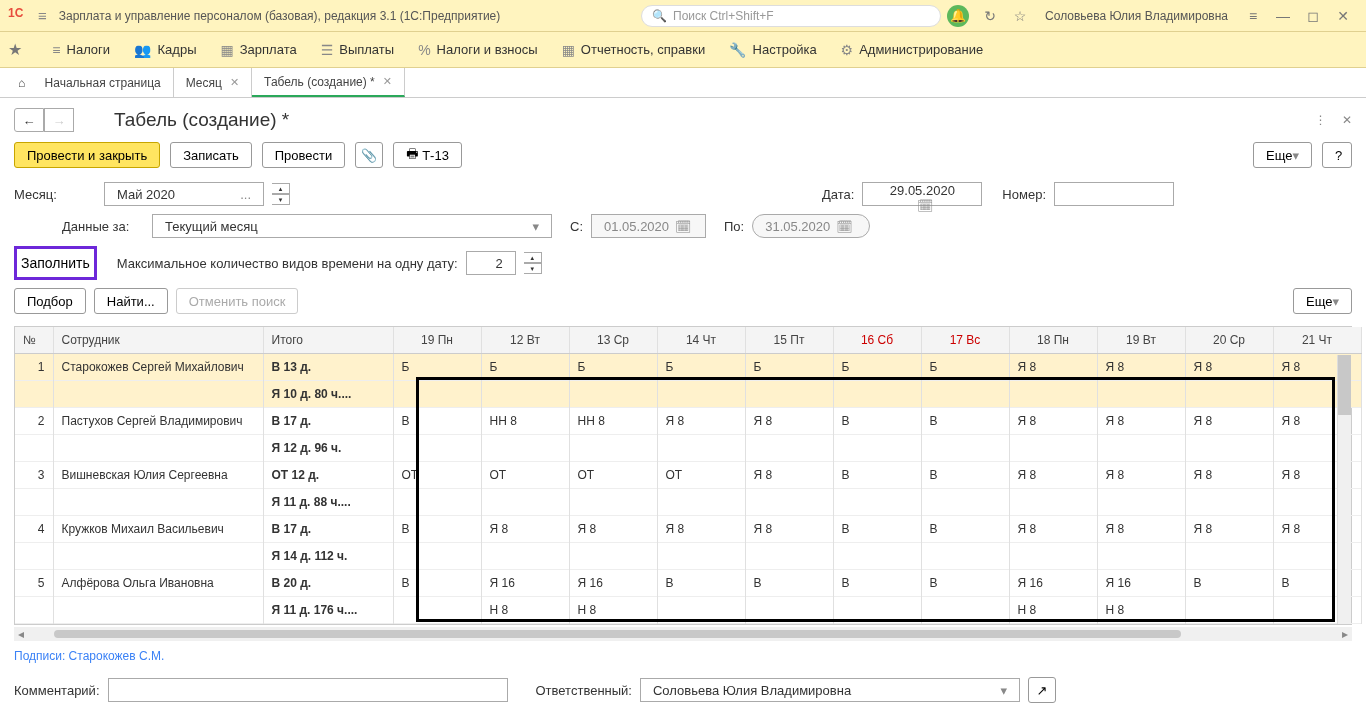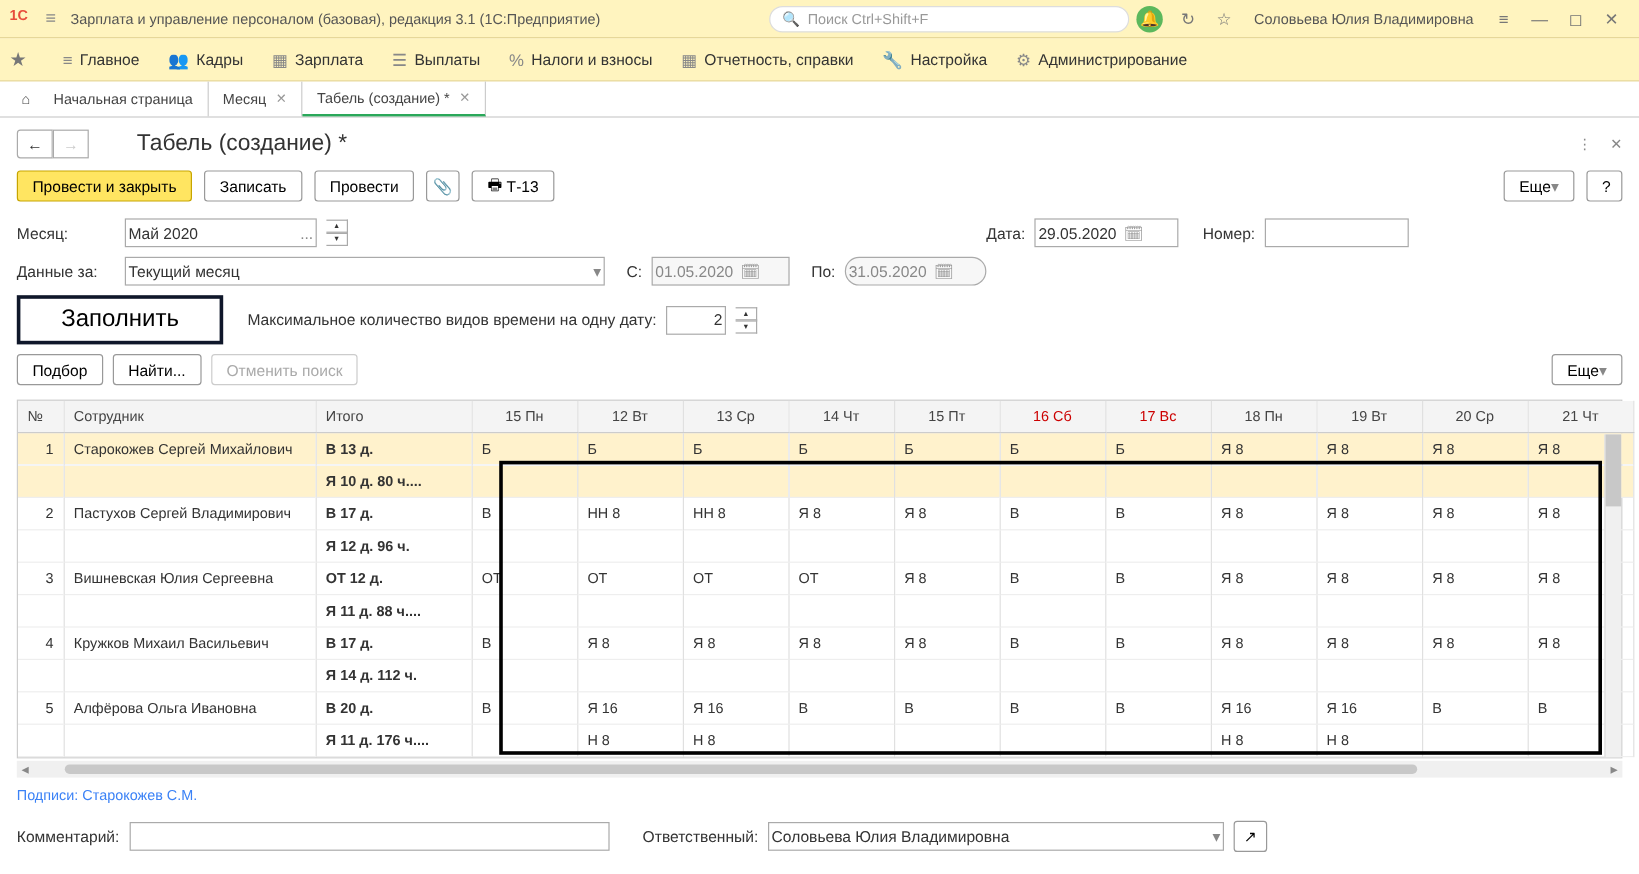--- a/index.html
+++ b/index.html
@@ -44,28 +44,28 @@
 .btn.primary { background: #ffe561; border-color: #c7a500; font-weight: normal;}
 .btn.disabled { color:#aaa; border-color:#ccc;}
 .btn.more::after{content:" ▾"; color:#888;}
 .icon-btn { width: 28px; justify-content:center;}
 .cmdbar .spacer{flex:1;}
 .qbtn { width: 30px; }
 
 
 .form-row { display: flex; align-items: center; padding: 4px 14px; gap: 8px; font-size: 13px;}
 .form-row label { color:#333; }
-.input { border: 1px solid #aaa; height: 24px; padding: 0 2px; background:#fff; display:inline-flex; align-items:center;}
+.input { border: 1px solid #aaa; height: 24px; padding: 0 12px; background:#fff; display:inline-flex; align-items:center;}
 .input.ro { background:#f7f7f7; color:#888;}
 .input .dd { margin-left:auto; color:#888; padding-left:6px;}
 .input .cal { margin-left:6px; color:#888;}
 .spinner { width:18px; display:flex; flex-direction:column;}
 .spinner div{height:11px;border:1px solid #aaa; border-left:none; font-size:7px; text-align:center; line-height:9px; cursor:pointer;}
 
-.big-fill { border: 3px solid #0f172a; padding: 6px 34px; font-size: 20px; background:#fff; margin-right: 12px; cursor:pointer;}
+.big-fill { border: 3px solid #6d28d9; padding: 6px 4px; font-size: 14px; background:#fff; margin-right: 12px; cursor:pointer;}
 
 
 .table-wrap { margin: 8px 14px 0 14px; border: 1px solid #ccc; position: relative; }
 .tbl { border-collapse: collapse; width: 100%; table-layout:fixed;}
 .tbl th, .tbl td { border-right: 1px solid #e0e0e0; padding: 6px 8px; font-size: 12px; text-align:left; white-space: nowrap; overflow:hidden;}
 .tbl th { background: #f4f4f4; border-bottom: 1px solid #ccc; font-weight: normal; color:#444; text-align:center;}
 .tbl th.left{text-align:left;}
 .tbl .num { text-align:right; color:#333;}
 .tbl tbody tr { border-bottom: 1px solid #eee; }
 .tbl tbody tr.sel { background: #fff2cc; }
@@ -105,21 +105,21 @@
   <span class="tb-icon">≡</span>
   <span class="tb-icon">—</span>
   <span class="tb-icon">◻</span>
   <span class="tb-icon">✕</span>
 </div>
 
 <div class="mainmenu">
   <span class="mm-star">★</span>
   <div class="mm-item">
       <span class="mm-icon">≡</span>
-      <span>Главное</span>
+      <span>Налоги</span>
     </div>
   <div class="mm-item">
       <span class="mm-icon">👥</span>
       <span>Кадры</span>
     </div>
   <div class="mm-item">
       <span class="mm-icon">▦</span>
       <span>Зарплата</span>
     </div>
   <div class="mm-item">
@@ -184,33 +184,33 @@
   <div class="input" style="width:160px;">
     <span>Май 2020</span>
       <span class="dd">...</span>
   </div>
   <div class="spinner">
       <div>▴</div>
       <div>▾</div>
     </div>
   <span style="flex:1"></span>
   <label>Дата:</label>
-  <div class="input" style="width:120px;">
+  <div class="input" style="width:120px;flex-direction:column;">
     <span>29.05.2020</span>
       <span class="cal">🗓</span>
   </div>
   <label style="margin-left:12px;">Номер:</label>
   <div class="input" style="width:120px;">
       <span></span>
     </div>
   <span style="width:170px;"></span>
 </div>
 
 <div class="form-row">
-  <label style="width:82px;">Данные за:</label>
+  <label style="width:82px;margin-left:48px;">Данные за:</label>
   <div class="input" style="width:400px;">
     <span>Текущий месяц</span>
       <span class="dd">▾</span>
   </div>
   <label style="margin-left:10px;">С:</label>
   <div class="input ro" style="width:115px;">
       <span>01.05.2020</span>
       <span class="cal">🗓</span>
     </div>
   <label style="margin-left:10px;">По:</label>
@@ -256,21 +256,21 @@
         <col class="col-day">
         <col class="col-day">
         <col class="col-day">
         <col class="col-day">
     </colgroup>
     <thead>
       <tr>
         <th class="left">№</th>
         <th class="left">Сотрудник</th>
         <th class="left">Итого</th>
-        <th>15 Пн</th>
+        <th>19 Пн</th>
         <th>12 Вт</th>
         <th>13 Ср</th>
         <th>14 Чт</th>
         <th>15 Пт</th>
         <th class="wknd">16 Сб</th>
         <th class="wknd">17 Вс</th>
         <th>18 Пн</th>
         <th>19 Вт</th>
         <th>20 Ср</th>
         <th>21 Чт</th>

